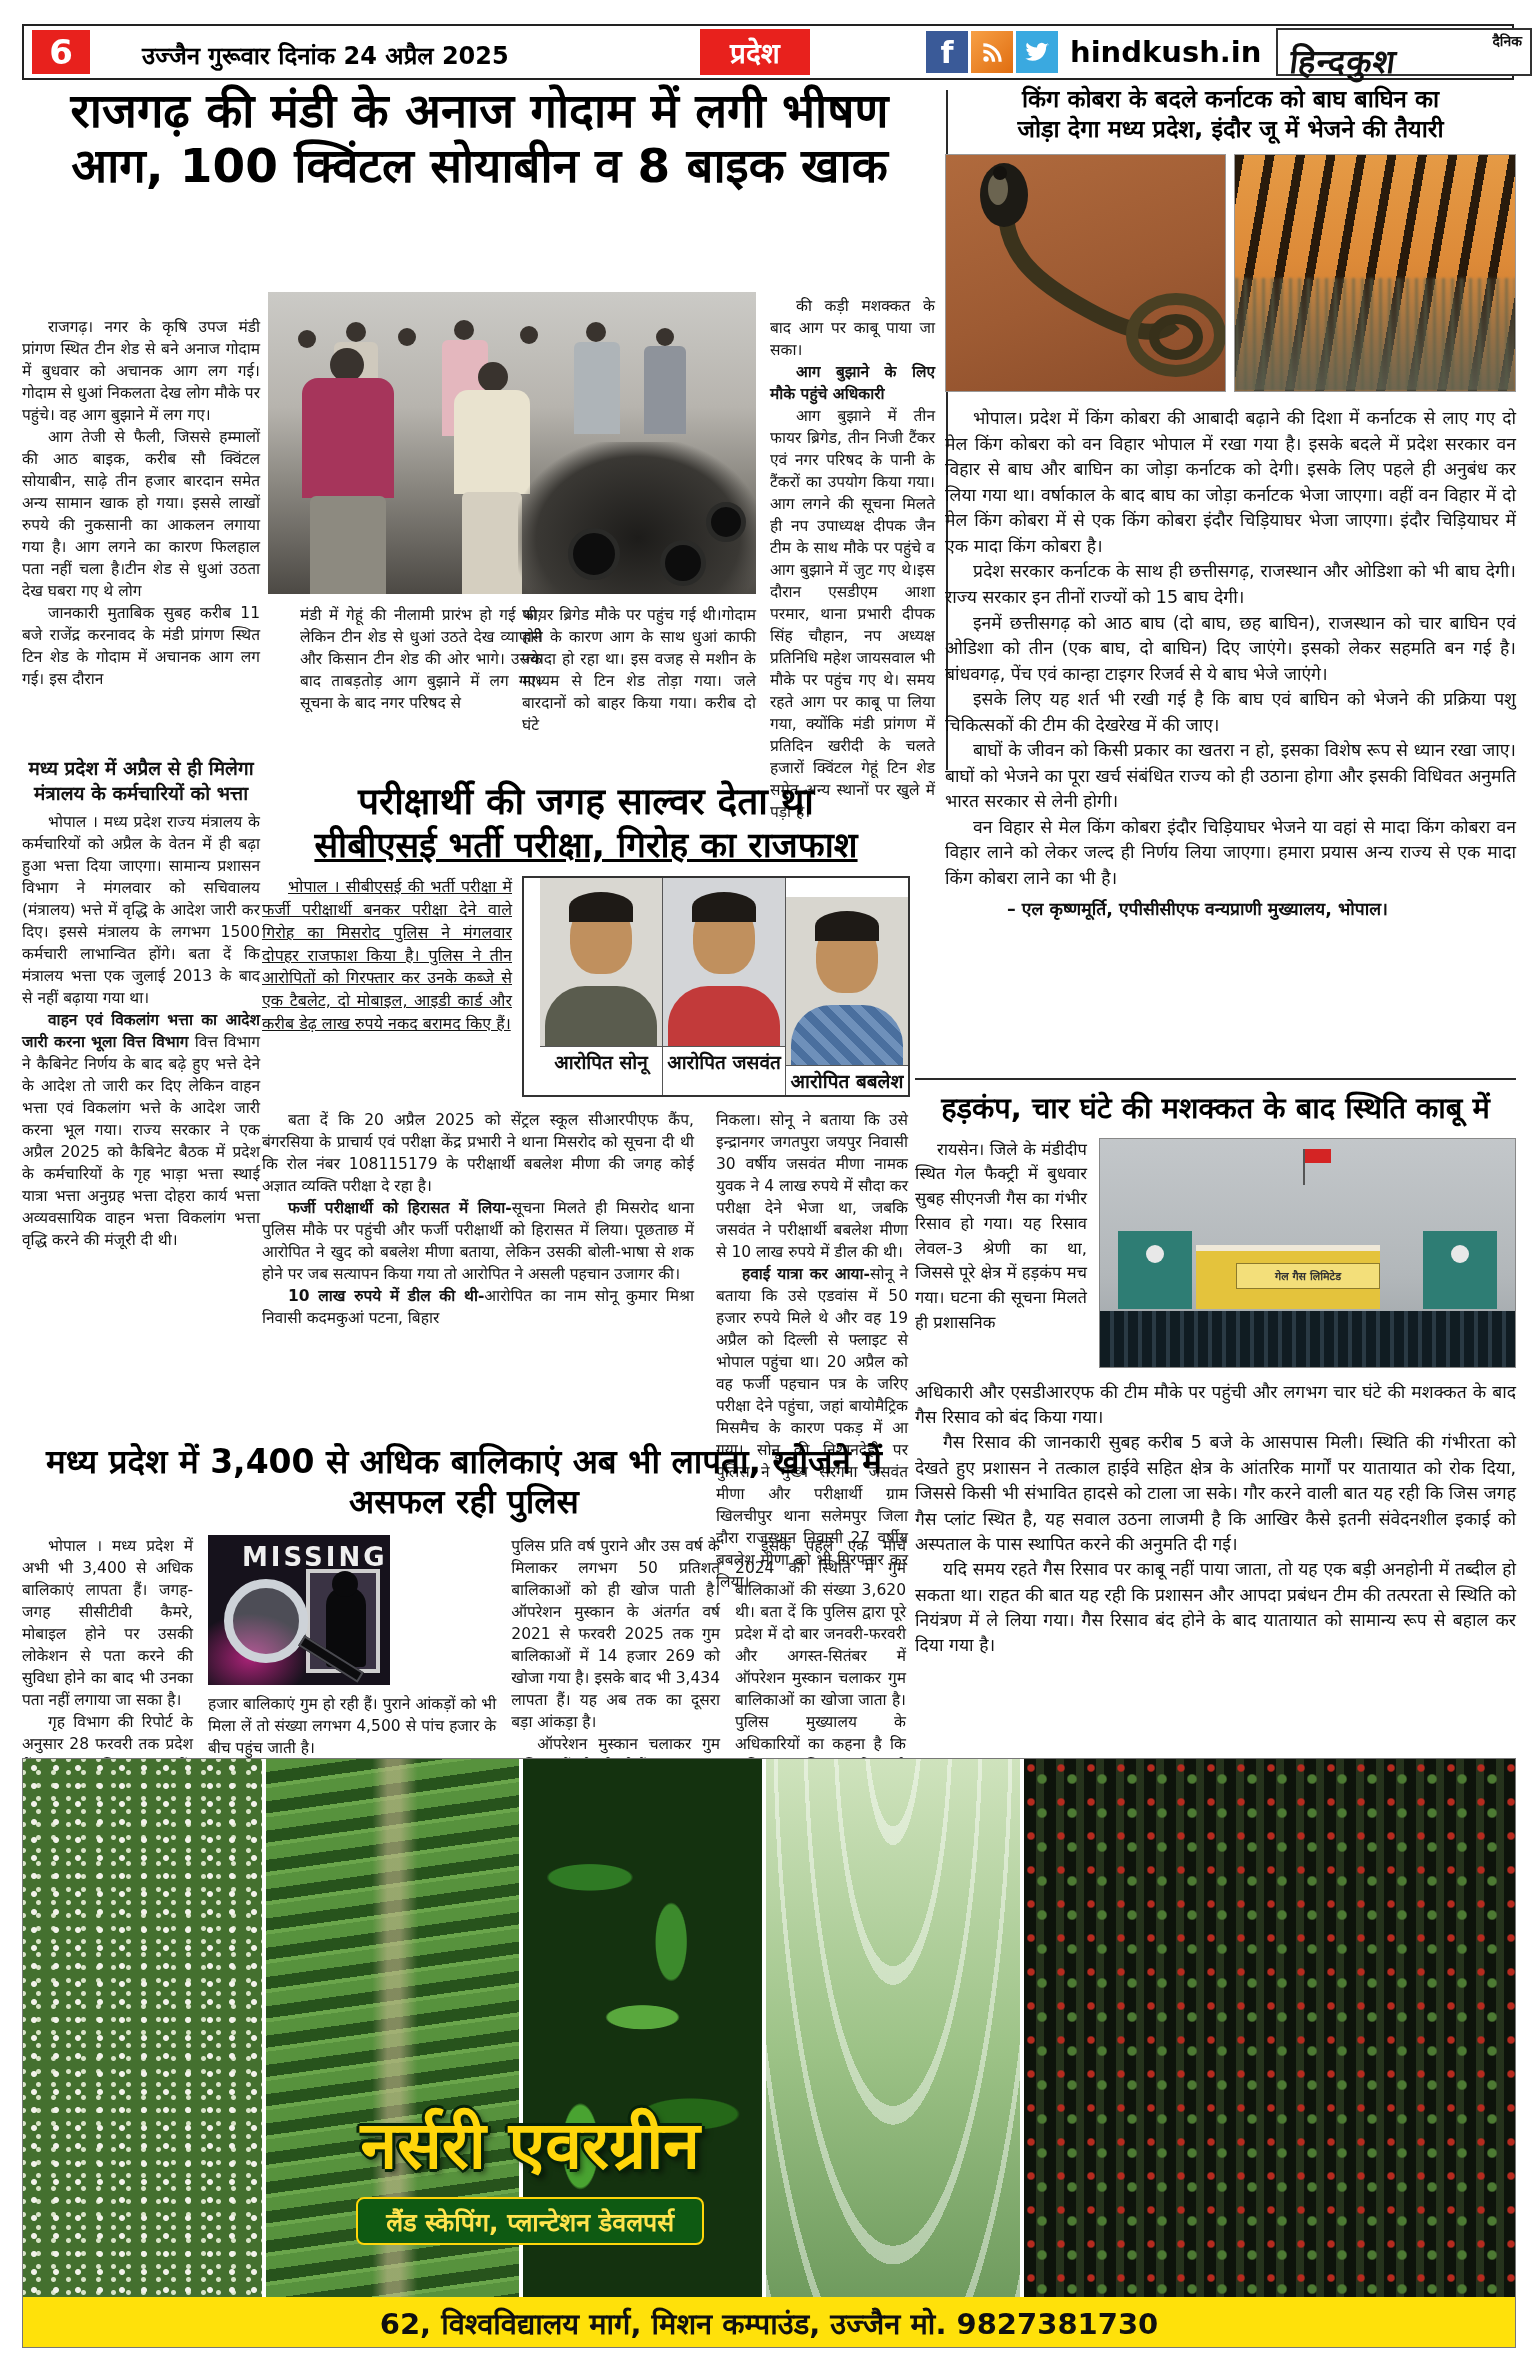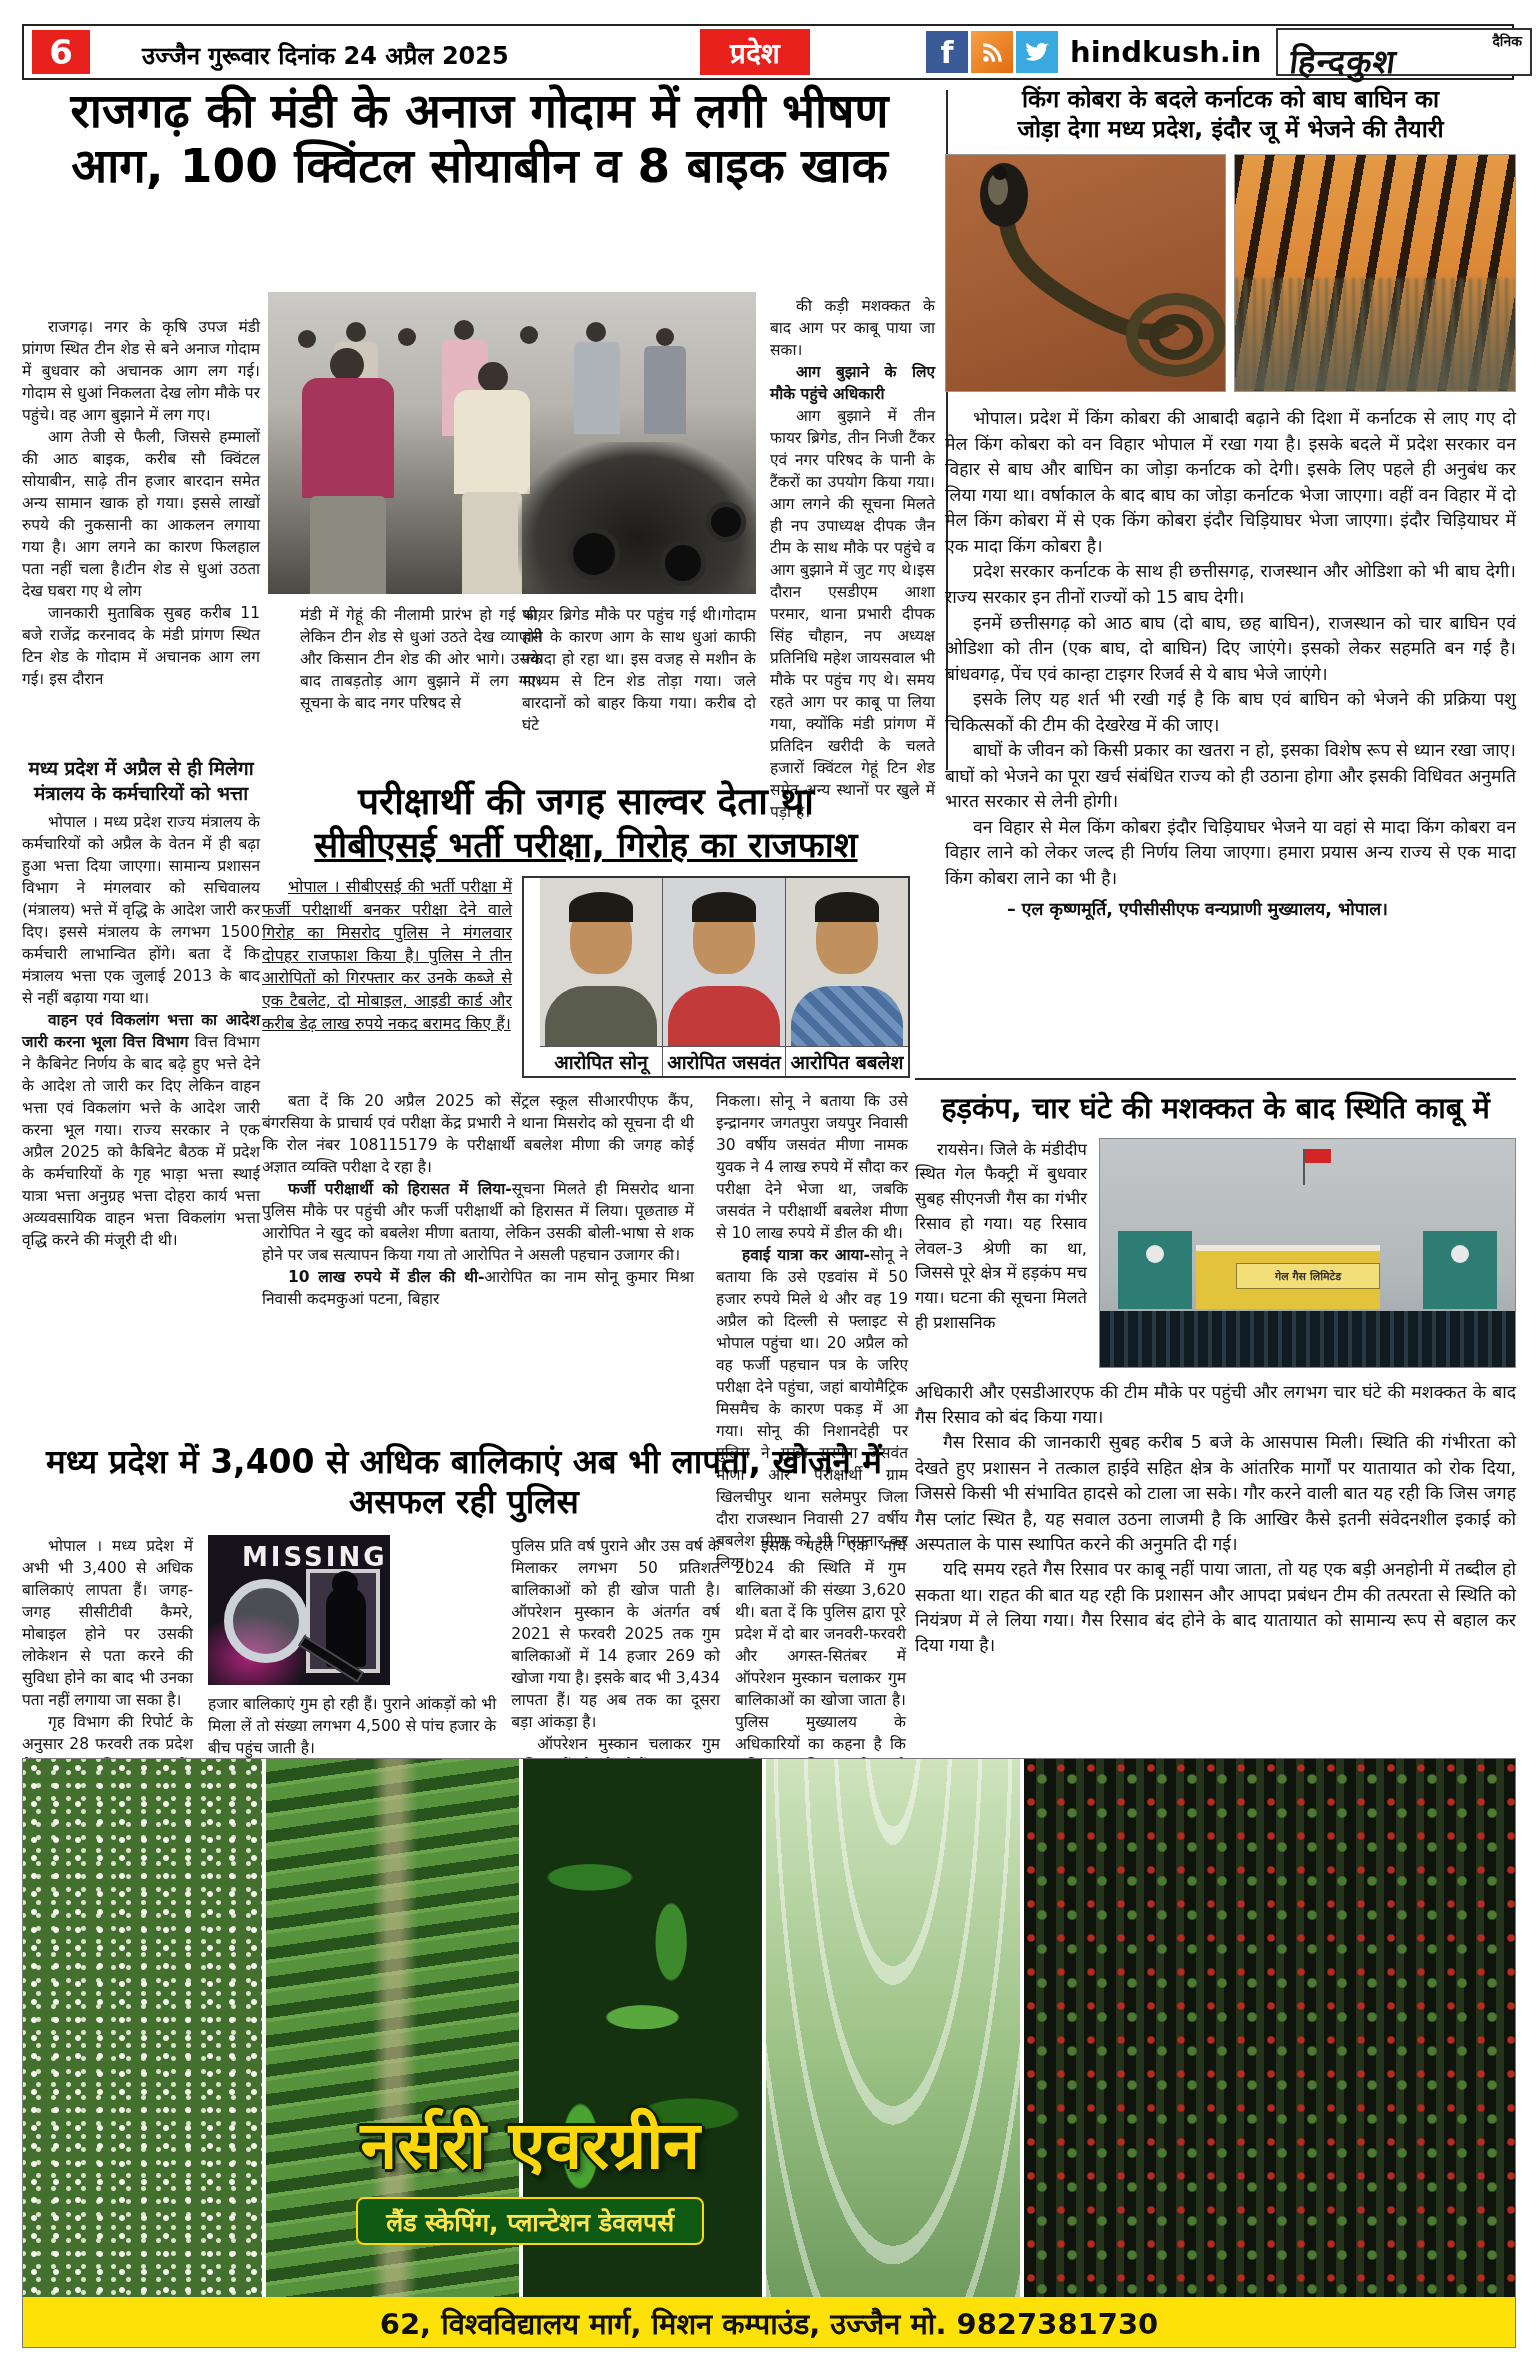--- a/index.html
+++ b/index.html
@@ -67,21 +67,21 @@
   .cobra-attrib { font-size:17.5px; font-weight:800; margin-top:4px; padding-left:62px; }
 
   
   .cbse { left:262px; top:780px; width:648px; }
   .cbse .hl-1 { font-size:37px; text-align:center; line-height:1.2; }
   .cbse .hl-2 { font-size:35px; text-align:center; line-height:1.2;text-decoration:underline; }
   .cbse-row { display:flex; gap:10px; margin-top:10px; }
   .cbse-intro { width:250px; font-size:16px;text-decoration:underline; }
   .mugbox { width:388px; border:2px solid #333; background:#fff; display:flex;padding-left:16px; }
   .mug { flex:1; border-right:1px solid #555; display:flex; flex-direction:column; }
-  .mug:last-child { border-right:none; }
+  .mug:last-child { border-right:none;margin-top:19px; }
   .mug-photo { height:168px; position:relative; overflow:hidden; }
   .mug-head { position:absolute; left:50%; top:22px; transform:translateX(-50%); width:62px; height:74px; border-radius:48% 48% 42% 42%; background:#c0905e; }
   .mug-hair { position:absolute; left:50%; top:14px; transform:translateX(-50%); width:64px; height:30px; border-radius:50% 50% 0 0; background:#1e1a16; }
   .mug-shirt { position:absolute; left:50%; bottom:-6px; transform:translateX(-50%); width:112px; height:66px; border-radius:40px 40px 0 0; }
   .mug-label { height:30px; display:flex; align-items:center; justify-content:center; font-size:19px; font-weight:700; border-top:1px solid #555; }
   .cbse-cols { display:flex; gap:22px; margin-top:12px; }
   .cbse-ca { width:432px; font-size:15.5px; }
   .cbse-cb { width:192px; font-size:15.5px; }
 
   

